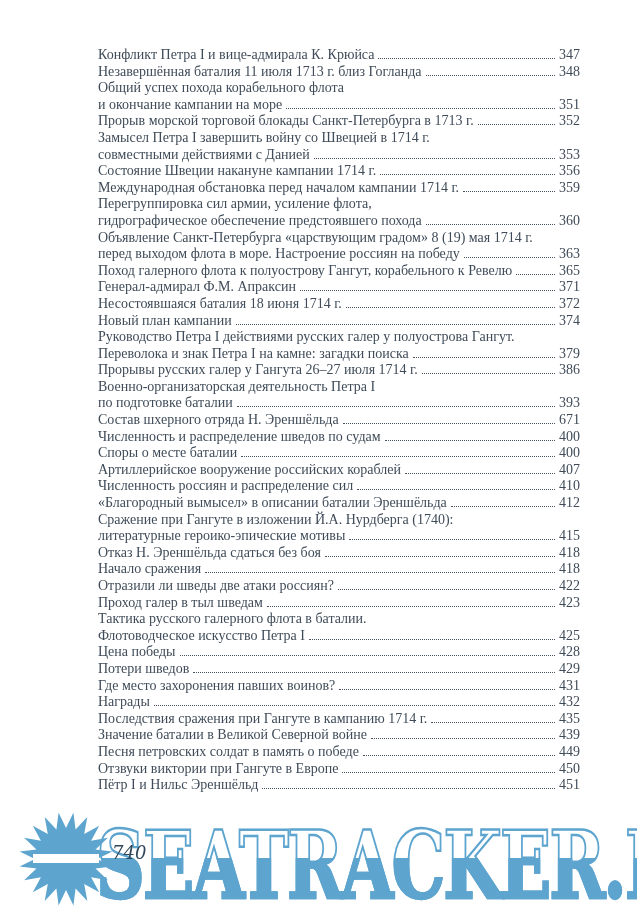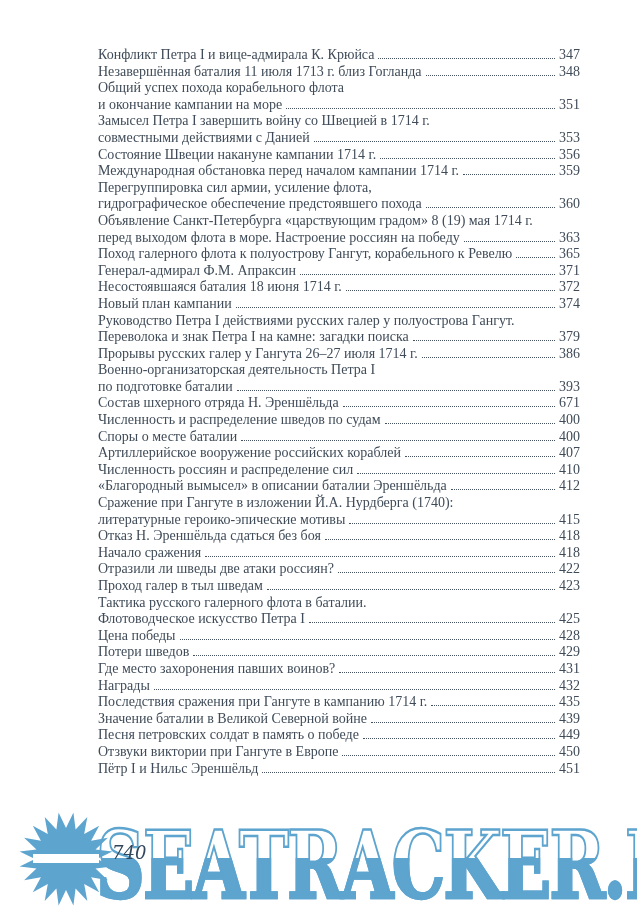--- a/index.html
+++ b/index.html
@@ -99,20 +99,25 @@
     <span class="dots"></span>
 
   </div>
 
   <div class="row">
     <span class="t">и окончание кампании на море</span>
     <span class="dots"></span>
     <span class="pg">351</span>
   </div>
 
+  <div class="row">
+    <span class="t">Прорыв морской торговой блокады Санкт-Петербурга в 1713 г.</span>
+    <span class="dots"></span>
+    <span class="pg">352</span>
+  </div>
 
   <div class="row noleader">
     <span class="t">Замысел Петра I завершить войну со Швецией в 1714 г.</span>
     <span class="dots"></span>
 
   </div>
 
   <div class="row">
     <span class="t">совместными действиями с Данией</span>
     <span class="dots"></span>

